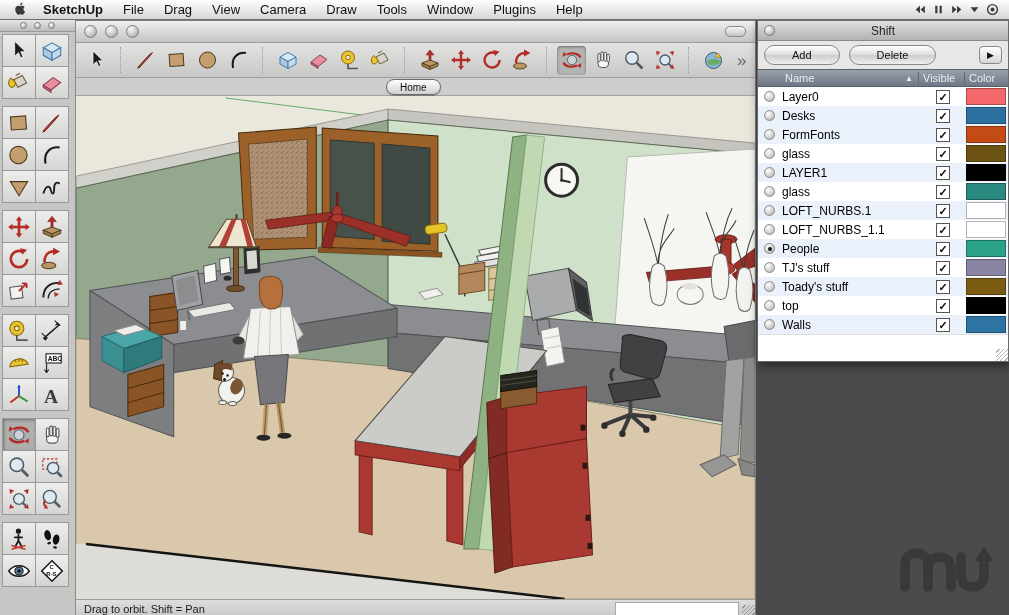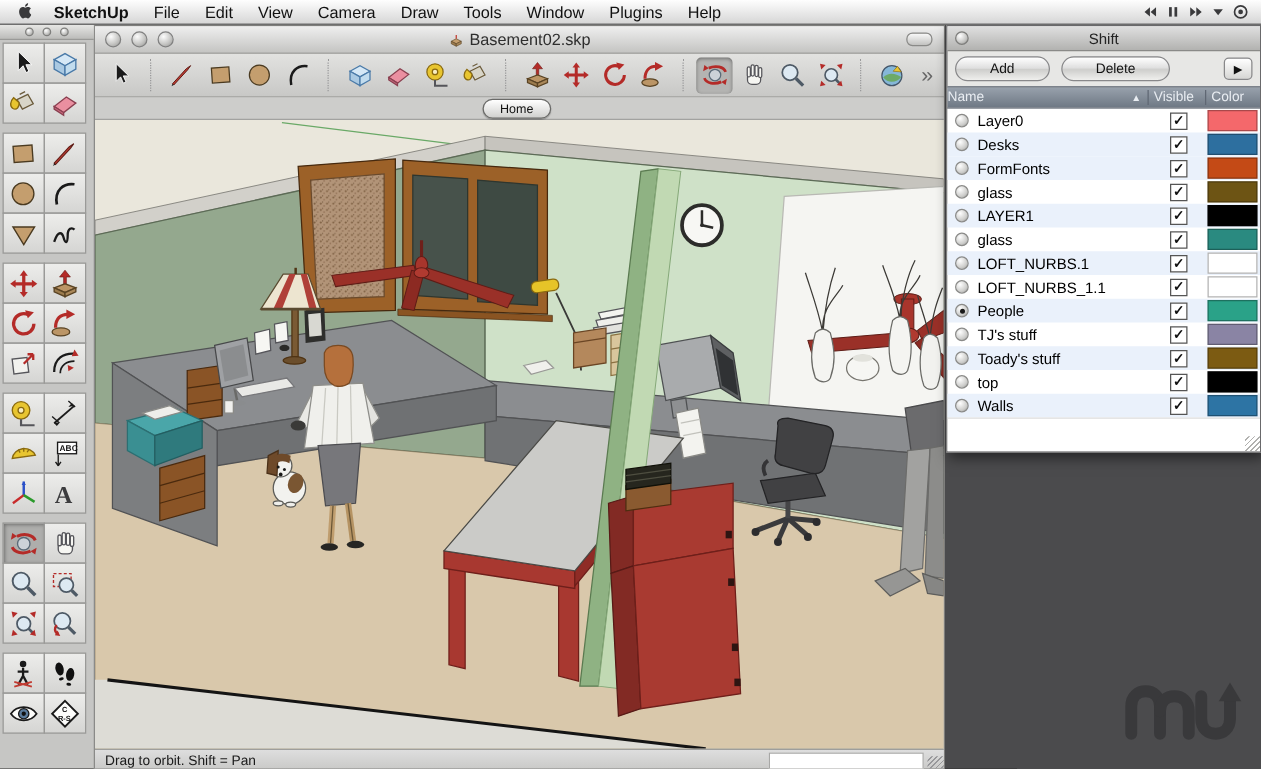--- a/index.html
+++ b/index.html
@@ -72,21 +72,21 @@
   .lp-buttons{display:flex;align-items:center;padding:4px 6px 4px 6px;gap:9px;}
   .aqua-btn{height:18px;padding:0 27px;border-radius:10px;border:1px solid #88888a;
             background:linear-gradient(#ffffff,#dedede 48%,#cdcdcb 52%,#efefed);
             font-size:11px;color:#111;display:flex;align-items:center;}
   .lp-flyout{margin-left:auto;width:21px;height:16px;border-radius:4px;border:1px solid #88888a;
              background:linear-gradient(#ffffff,#d6d6d4);display:flex;align-items:center;
              justify-content:center;font-size:9px;color:#111;}
   .lp-header{display:flex;height:16px;align-items:center;font-size:11px;color:#e9edf2;
              background:linear-gradient(#98a1ac,#6e7884);border-top:1px solid #5a626e;
              border-bottom:1px solid #565e6a;}
-  .col-name{flex:1;display:flex;align-items:center;}
+  .col-name{flex:1;display:flex;align-items:center;padding-left:27px;}
   .sort-arrow{margin-left:auto;margin-right:5px;font-size:8px;}
   .col-visible{width:46px;border-left:1px solid #5f6773;padding-left:4px;box-sizing:border-box;}
   .col-color{width:44px;border-left:1px solid #5f6773;padding-left:4px;box-sizing:border-box;}
   #layer-list{background:#fff;}
   .layer-row{display:flex;align-items:center;height:19px;font-size:12px;color:#000;}
   .layer-row.alt{background:#eaf1fb;}
   .radio{width:11px;height:11px;border-radius:50%;margin:0 7px 0 6px;box-sizing:border-box;
          border:1px solid #8a8a88;position:relative;flex:none;
          background:radial-gradient(circle at 35% 30%,#fefefe,#cfcfcd 60%,#9c9c9a);}
   .radio.on::after{content:"";position:absolute;left:2.5px;top:2.5px;width:4px;height:4px;
@@ -111,21 +111,21 @@
 
   <div id="menubar">
     <span class="apple">
       <svg width="13" height="15" viewBox="0 0 17 20">
           <path fill="#3a3a3c" d="M12.7 6.6c-.8 0-1.9-.9-3.1-.9-1.6 0-3.1 1-3.9 2.4-1.7 2.9-.4 7.2 1.2 9.5.8 1.2 1.7 2.4 3 2.4 1.2 0 1.6-.8 3.1-.8s1.9.8 3.1.8c1.3 0 2.1-1.2 2.9-2.3.9-1.3 1.3-2.6 1.3-2.7-.1 0-2.5-1-2.5-3.8 0-2.4 1.9-3.5 2-3.6-1.1-1.6-2.8-1.8-3.4-1.8-1.4-.1-2.7.8-3.7.8zM15.3 3.8c.6-.8 1.1-1.9 1-3-1 0-2.1.7-2.8 1.5-.6.7-1.2 1.8-1 2.9 1.1.1 2.2-.6 2.8-1.4z" transform="scale(0.85)"></path>
         </svg>
     </span>
     <div id="menu-items" style="display:flex;">
         <div class="menu-item bold">SketchUp</div>
         <div class="menu-item">File</div>
-        <div class="menu-item">Edit</div>
+        <div class="menu-item">Drag</div>
         <div class="menu-item">View</div>
         <div class="menu-item">Camera</div>
         <div class="menu-item">Draw</div>
         <div class="menu-item">Tools</div>
         <div class="menu-item">Window</div>
         <div class="menu-item">Plugins</div>
         <div class="menu-item">Help</div>
       </div>
     <div id="menu-status">
         <span class="menu-status-icon">
@@ -444,29 +444,20 @@
       </div>
   </div>
 
   <div id="main-window">
     <div class="titlebar">
       <div class="traffic">
         <span class="tl"></span>
         <span class="tl"></span>
         <span class="tl"></span>
       </div>
-      <div class="title-center">
-        <svg width="12" height="12" viewBox="0 0 24 24">
-            <path d="M4 14l8-4 8 4-8 4z" fill="#c49e6e" stroke="#5a4424"></path>
-            <path d="M4 14v4l8 4v-4z" fill="#9c7c4e" stroke="#5a4424"></path>
-            <path d="M20 14v4l-8 4v-4z" fill="#aa885a" stroke="#5a4424"></path>
-            <path d="M12 10V4" stroke="#c23a30" stroke-width="2"></path>
-          </svg>
-        <span>Basement02.skp</span>
-      </div>
       <span class="pill"></span>
     </div>
 
     <div class="toolbar">
       <div id="toolbar-buttons" style="display:flex;align-items:center;">
           <div class="tb-btn">
             <svg width="24" height="24" viewBox="0 0 24 24">
               <path d="M8 3v14l3.5-3.5 2.2 5 2.1-.9-2.2-4.9H18z" fill="#1a1a1a" stroke="#fff" stroke-width=".7"></path>
             </svg>
           </div>

